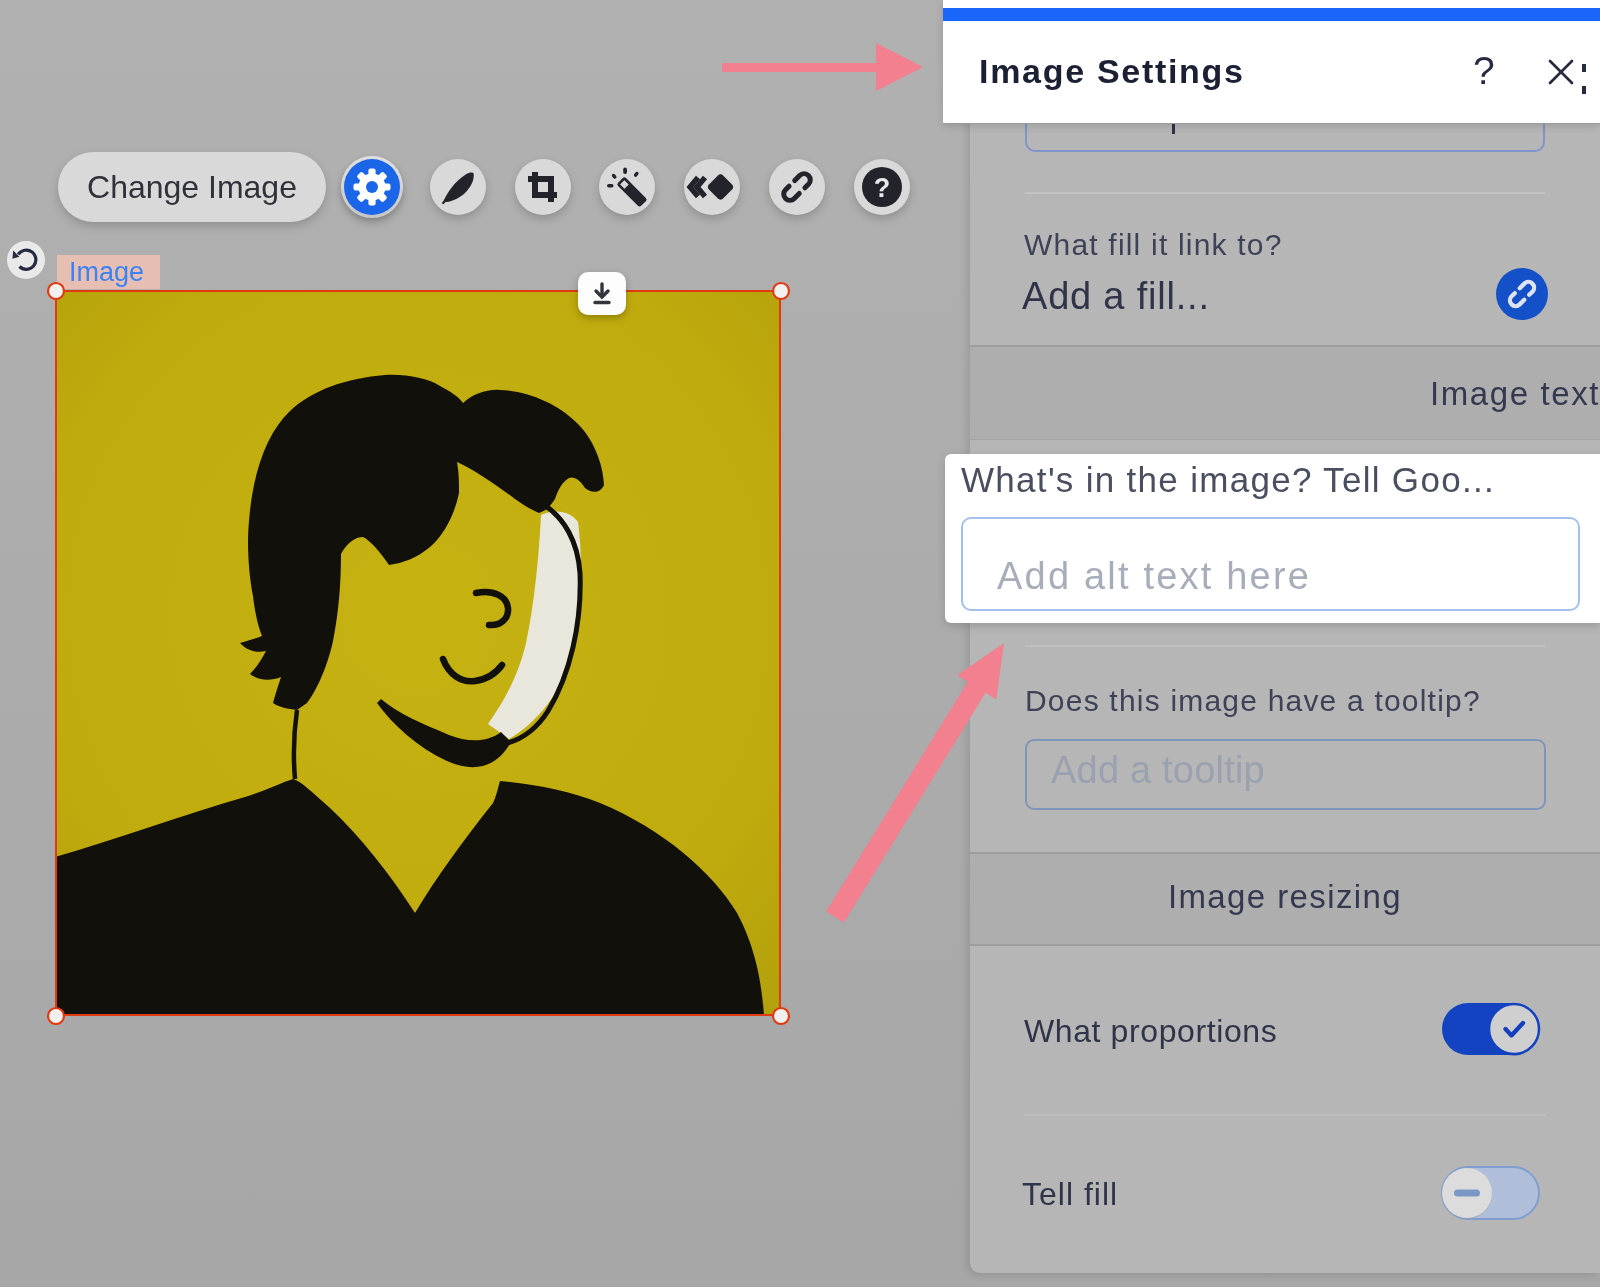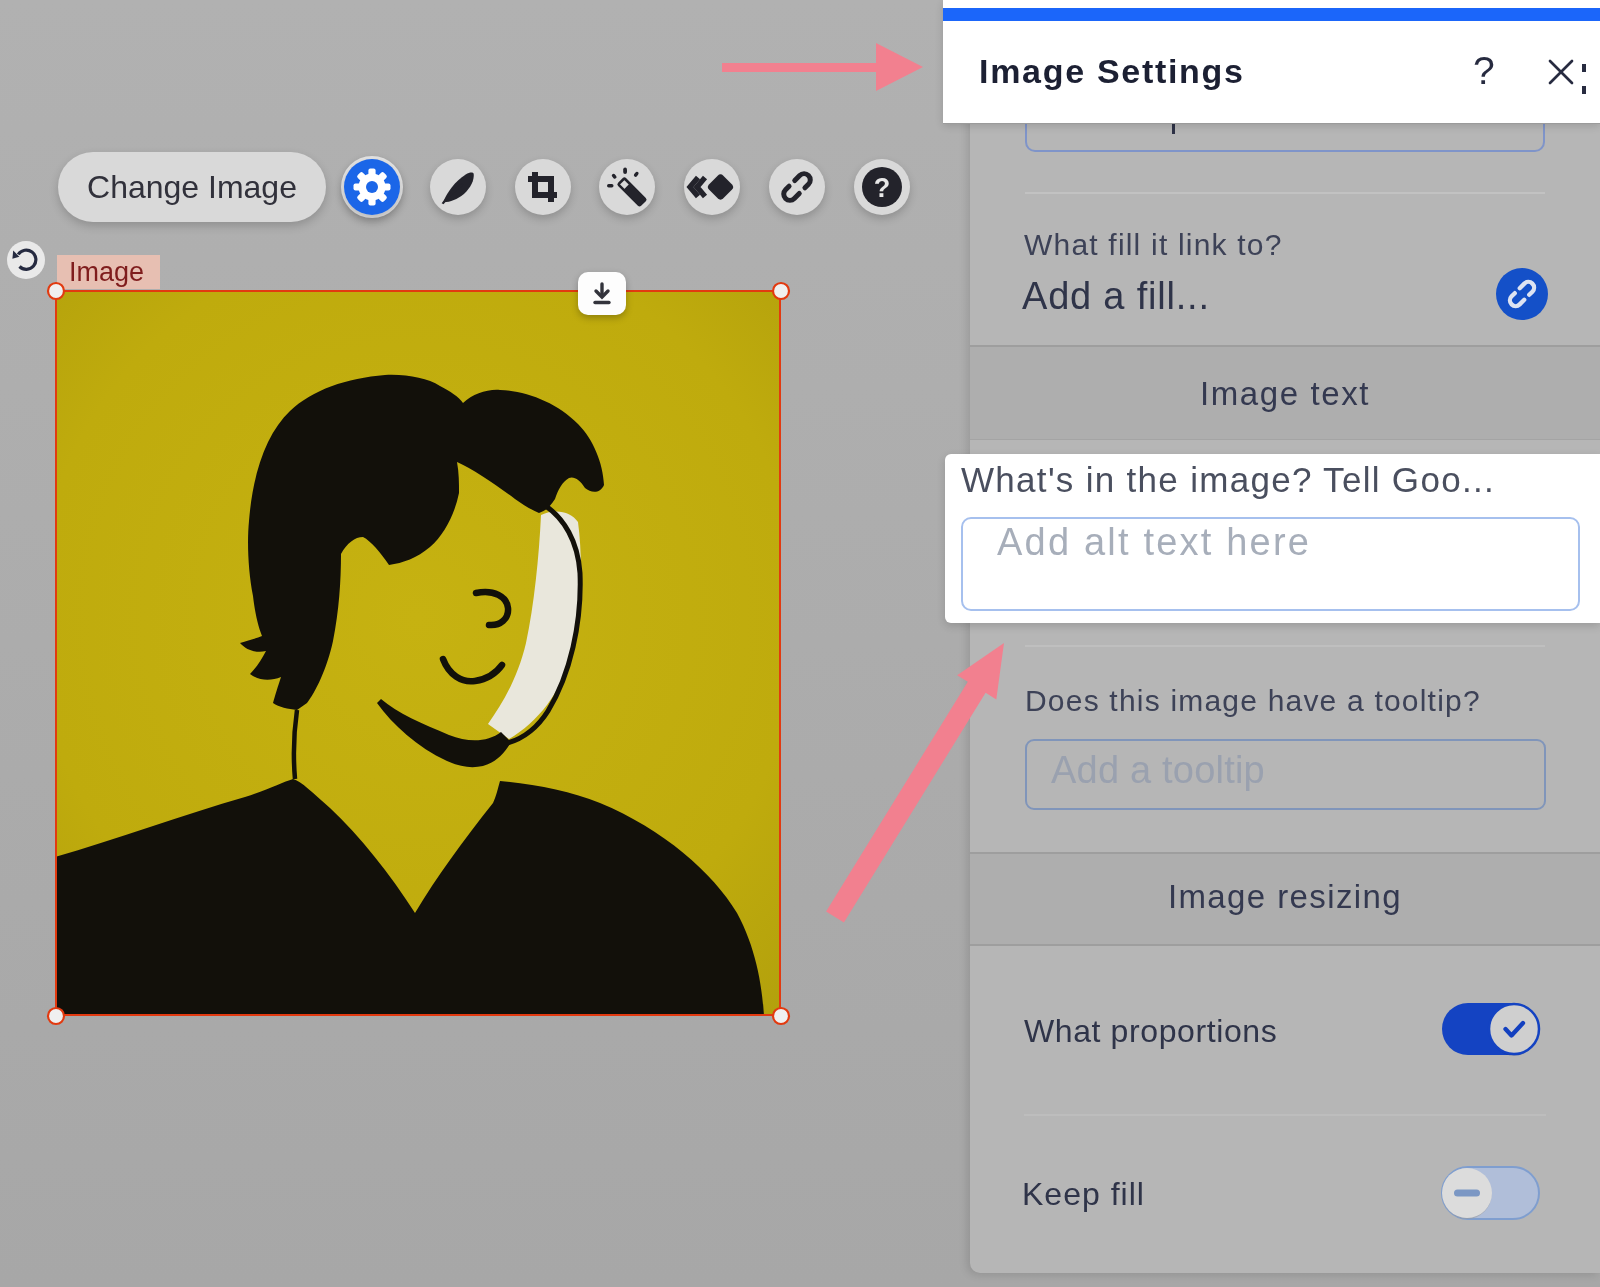--- a/index.html
+++ b/index.html
@@ -92,21 +92,21 @@
   </g>
 
   <g transform="translate(26,260)">
     <circle r="19" fill="#e9e9e9"></circle>
     <path d="M -7.8,-5.5 A 9.6,9.6 0 1 1 -6.5,6.5" stroke="#252a40" stroke-width="3.2" fill="none"></path>
     <path d="M -12.8,-9.5 L -6.6,-3.2 L -13.6,-1.2 Z" fill="#252a40"></path>
   </g>
 </svg>
 
 <div class="abs" style="left:57px;top:255px;width:103px;height:34px;background:#e7bfb2;"></div>
-<div class="abs" style="left:69px;top:255px;height:20px;line-height:35px;font-size:27px;color:#7f1d1d">Image</div>
+<div class="abs" style="left:69px;top:255px;height:20px;line-height:35px;font-size:27px;color:#3b82f6">Image</div>
 
 <svg class="abs" style="left:55px;top:291px" width="726" height="725" viewBox="0 0 726 725">
   <defs>
     <radialGradient id="yg" cx="50%" cy="45%" r="75%">
       <stop offset="0%" stop-color="#c6b211"></stop>
       <stop offset="70%" stop-color="#bfab0d"></stop>
       <stop offset="100%" stop-color="#b2a00c"></stop>
     </radialGradient>
   </defs>
   <rect width="726" height="725" fill="url(#yg)"></rect>
@@ -201,27 +201,27 @@
 
 <svg class="abs" style="left:1494px;top:266px" width="56" height="56" viewBox="0 0 56 56">
   <circle cx="28" cy="28" r="26" fill="#1450c8"></circle>
   <g stroke="#dde3f2" stroke-width="4.3" fill="none" stroke-linecap="round" transform="translate(28,28) rotate(-45)">
     <path d="M 2.5,-5.7 L 9,-5.7 A 5.7,5.7 0 1 1 9,5.7 L 4.5,5.7"></path>
     <path d="M -2.5,5.7 L -9,5.7 A 5.7,5.7 0 1 1 -9,-5.7 L -4.5,-5.7"></path>
   </g>
 </svg>
 
 <div class="divS" style="left:970px;top:345px;width:630px"></div>
-<div class="abs" style="left:970px;top:375px;width:630px;text-align:center;font-size:33px;letter-spacing:1.6px;color:#343950">Image text</div>
+<div class="abs" style="left:970px;top:375px;width:630px;text-align:right;font-size:33px;letter-spacing:1.6px;color:#343950">Image text</div>
 <div class="divS" style="left:970px;top:439px;width:630px;height:1px;background:#a4a4a4"></div>
 
 <div class="abs" style="left:945px;top:454px;width:655px;height:169px;background:#ffffff;border-radius:6px 0 0 6px;box-shadow:0 3px 9px rgba(0,0,0,0.15)"></div>
 <div class="abs" style="left:961px;top:460px;font-size:35px;letter-spacing:1.3px;color:#4a4f5f">What's in the image? Tell Goo...</div>
 <div class="abs" style="left:961px;top:517px;width:619px;height:94px;border:2px solid #a6c0ee;border-radius:10px;box-sizing:border-box;background:#fff"></div>
-<div class="abs" style="left:997px;top:521px;font-size:38px;letter-spacing:2.2px;color:#a7aeba">Add alt text here</div>
+<div class="abs" style="left:997px;top:555px;font-size:38px;letter-spacing:2.2px;color:#a7aeba">Add alt text here</div>
 
 <div class="divL" style="left:1025px;top:645px;width:520px;background:#bfbfbf"></div>
 
 <div class="lbl" style="left:1025px;top:684px">Does this image have a tooltip?</div>
 <div class="abs" style="left:1025px;top:739px;width:521px;height:71px;border:2px solid #8095ba;border-radius:9px;box-sizing:border-box"></div>
 <div class="ph" style="left:1051px;top:749px">Add a tooltip</div>
 
 <div class="divS" style="left:970px;top:852px;width:630px"></div>
 <div class="abs" style="left:970px;top:878px;width:630px;text-align:center;font-size:33px;letter-spacing:1.4px;color:#343950">Image resizing</div>
 <div class="divS" style="left:970px;top:944px;width:630px"></div>
@@ -230,21 +230,21 @@
 
 <svg class="abs" style="left:1438px;top:998px" width="110" height="64" viewBox="0 0 110 64">
   <rect x="4" y="5" width="97" height="52" rx="26" fill="#1443c2"></rect>
   <circle cx="76" cy="33" r="24.5" fill="#0d2d85" opacity="0.5"></circle>
     <circle cx="76" cy="31" r="25" fill="#cfcfcf" stroke="#1443c2" stroke-width="2.5"></circle>
   <path d="M 67.5,31 L 73.5,37.5 L 85,25" stroke="#1340bf" stroke-width="4.3" fill="none" stroke-linecap="round" stroke-linejoin="round"></path>
 </svg>
 
 <div class="divL" style="left:1024px;top:1114px;width:522px;background:#bdbdbd"></div>
 
-<div class="abs" style="left:1022px;top:1176px;font-size:32px;letter-spacing:1px;color:#2f3449">Keep fill</div>
+<div class="abs" style="left:1022px;top:1176px;font-size:32px;letter-spacing:1px;color:#2f3449">Tell fill</div>
 
 <svg class="abs" style="left:1438px;top:1162px" width="110" height="64" viewBox="0 0 110 64">
   <rect x="4" y="5" width="97" height="52" rx="26" fill="#b0bed9" stroke="#7f9ecf" stroke-width="2"></rect>
   <circle cx="29" cy="32.5" r="24.5" fill="#9a9a9a" opacity="0.55"></circle>
     <circle cx="29" cy="31" r="25" fill="#dcdcdc"></circle>
   <rect x="16" y="27.5" width="26" height="7" rx="3.5" fill="#7b97c4"></rect>
 </svg>
 
 <div class="abs" style="left:943px;top:0;width:657px;height:123px;background:#ffffff;box-shadow:0 3px 8px rgba(0,0,0,0.14)"></div>
 <div class="abs" style="left:943px;top:8px;width:657px;height:13px;background:#1b66fa"></div>

